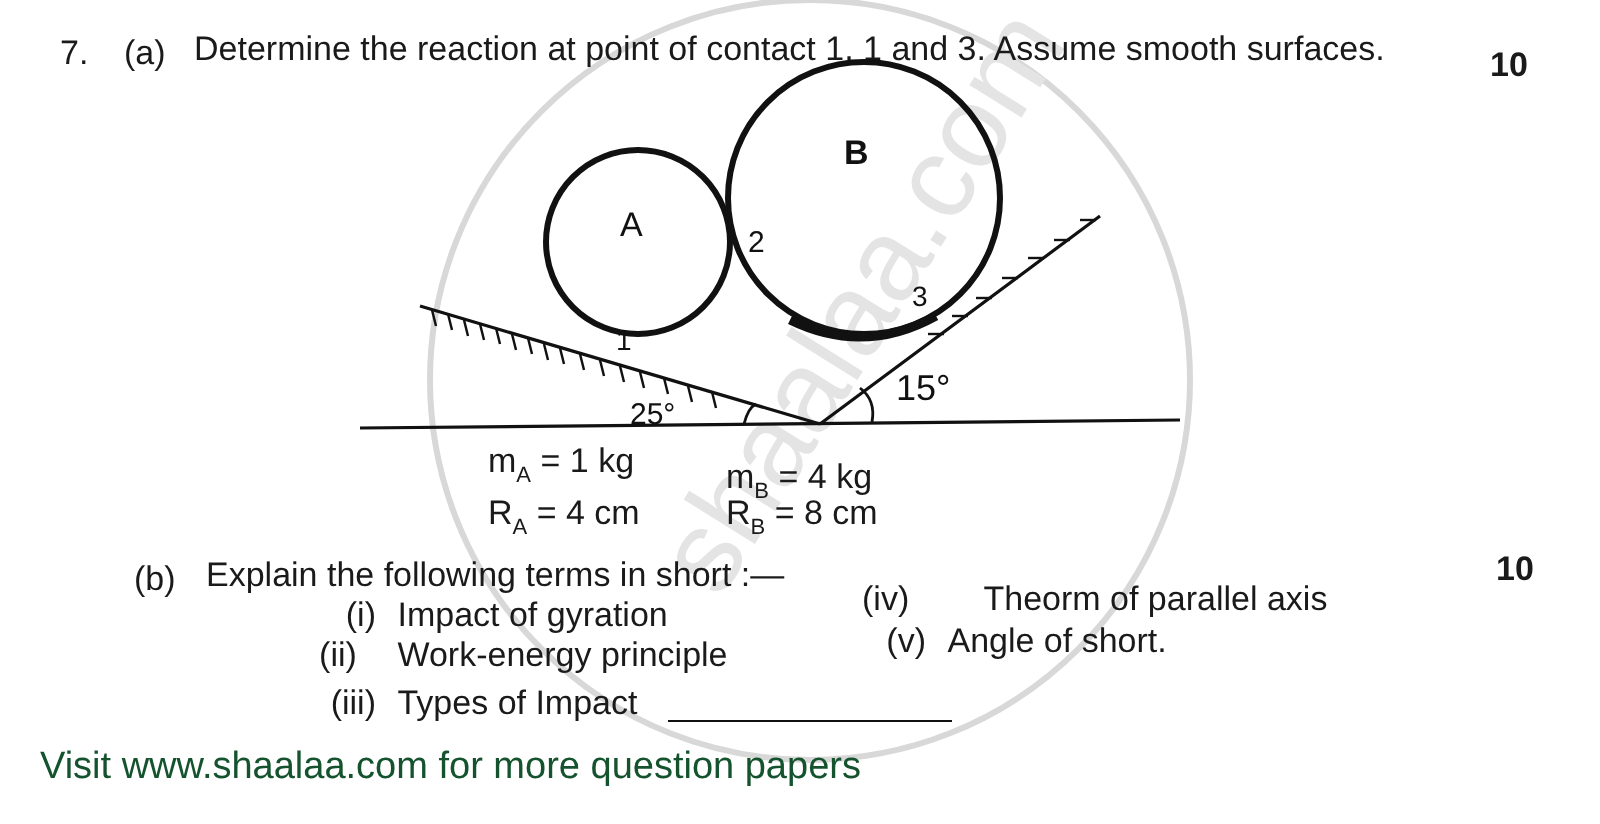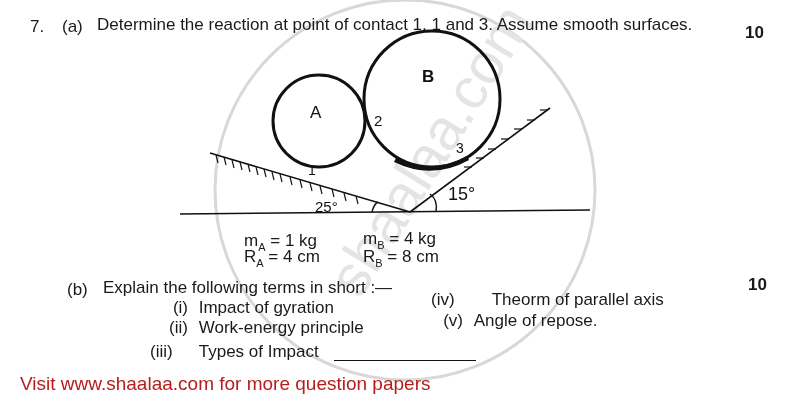--- a/index.html
+++ b/index.html
@@ -72,21 +72,21 @@
 
   <text x="310" y="118" font-family="Liberation Sans, sans-serif" font-size="17" fill="#111">A</text>
   <text x="422" y="82" font-family="Liberation Sans, sans-serif" font-size="17" font-weight="bold" fill="#111">B</text>
   <text x="308" y="175" font-family="Liberation Sans, sans-serif" font-size="14" fill="#111">1</text>
   <text x="374" y="126" font-family="Liberation Sans, sans-serif" font-size="15" fill="#111">2</text>
   <text x="456" y="153" font-family="Liberation Sans, sans-serif" font-size="14" fill="#111">3</text>
   <text x="315" y="212" font-family="Liberation Sans, sans-serif" font-size="15" fill="#111">25°</text>
   <text x="448" y="200" font-family="Liberation Sans, sans-serif" font-size="18" fill="#111">15°</text>
 </svg>
 
-<div class="abs q-text" style="left:244px; top:231px;">
+<div class="abs q-text" style="left:244px; top:221px;">
   <span>m</span><span class="sub">A</span><span> = 1 kg</span>
 </div>
 <div class="abs q-text" style="left:244px; top:247px;">
   <span>R</span><span class="sub">A</span><span> = 4 cm</span>
 </div>
 <div class="abs q-text" style="left:363px; top:229px;">
   <span>m</span><span class="sub">B</span><span> = 4 kg</span>
 </div>
 <div class="abs q-text" style="left:363px; top:247px;">
   <span>R</span><span class="sub">B</span><span> = 8 cm</span>
@@ -94,31 +94,31 @@
 
 <div class="abs marks" style="left:748px; top:262px;">10</div>
 <div class="abs q-text" style="left:67px; top:280px;">(b)</div>
 <div class="abs q-text" style="left:103px; top:278px;">Explain the following terms in short :—</div>
 
 <div class="abs q-text" style="left:150px; top:298px;">
   <span style="display:inline-block; width:38px; text-align:right;">(i)</span>
   <span style="margin-left:6px;">Impact of gyration</span>
 </div>
 <div class="abs q-text" style="left:150px; top:318px;">
-  <span style="display:inline-block; width:38px; text-align:right;">(ii)</span>
+  <span style="display:inline-block; width:38px; text-align:center;">(ii)</span>
   <span style="margin-left:6px;">Work-energy principle</span>
 </div>
 <div class="abs q-text" style="left:150px; top:342px;">
-  <span style="display:inline-block; width:38px; ">(iii)</span>
+  <span style="display:inline-block; width:38px; text-align:right;">(iii)</span>
   <span style="margin-left:6px;">Types of Impact</span>
 </div>
 <div class="abs q-text" style="left:431px; top:290px;">
   <span style="display:inline-block; width:32px; text-align:left;">(iv)</span>
   <span style="margin-left:24px;">Theorm of parallel axis</span>
 </div>
 <div class="abs q-text" style="left:431px; top:311px;">
   <span style="display:inline-block; width:32px; text-align:right;">(v)</span>
-  <span style="margin-left:6px;">Angle of repose.</span>
+  <span style="margin-left:6px;">Angle of short.</span>
 </div>
 
 <div class="abs" style="left:334px; top:360px; width:142px; height:0; border-top:1.5px solid #111;"></div>
 
-<div class="abs" style="left:20px; top:373px; font-size:19px; color:#b91c1c;">Visit www.shaalaa.com for more question papers</div>
+<div class="abs" style="left:20px; top:373px; font-size:19px; color:#14532d;">Visit www.shaalaa.com for more question papers</div>
 
 </body></html>

